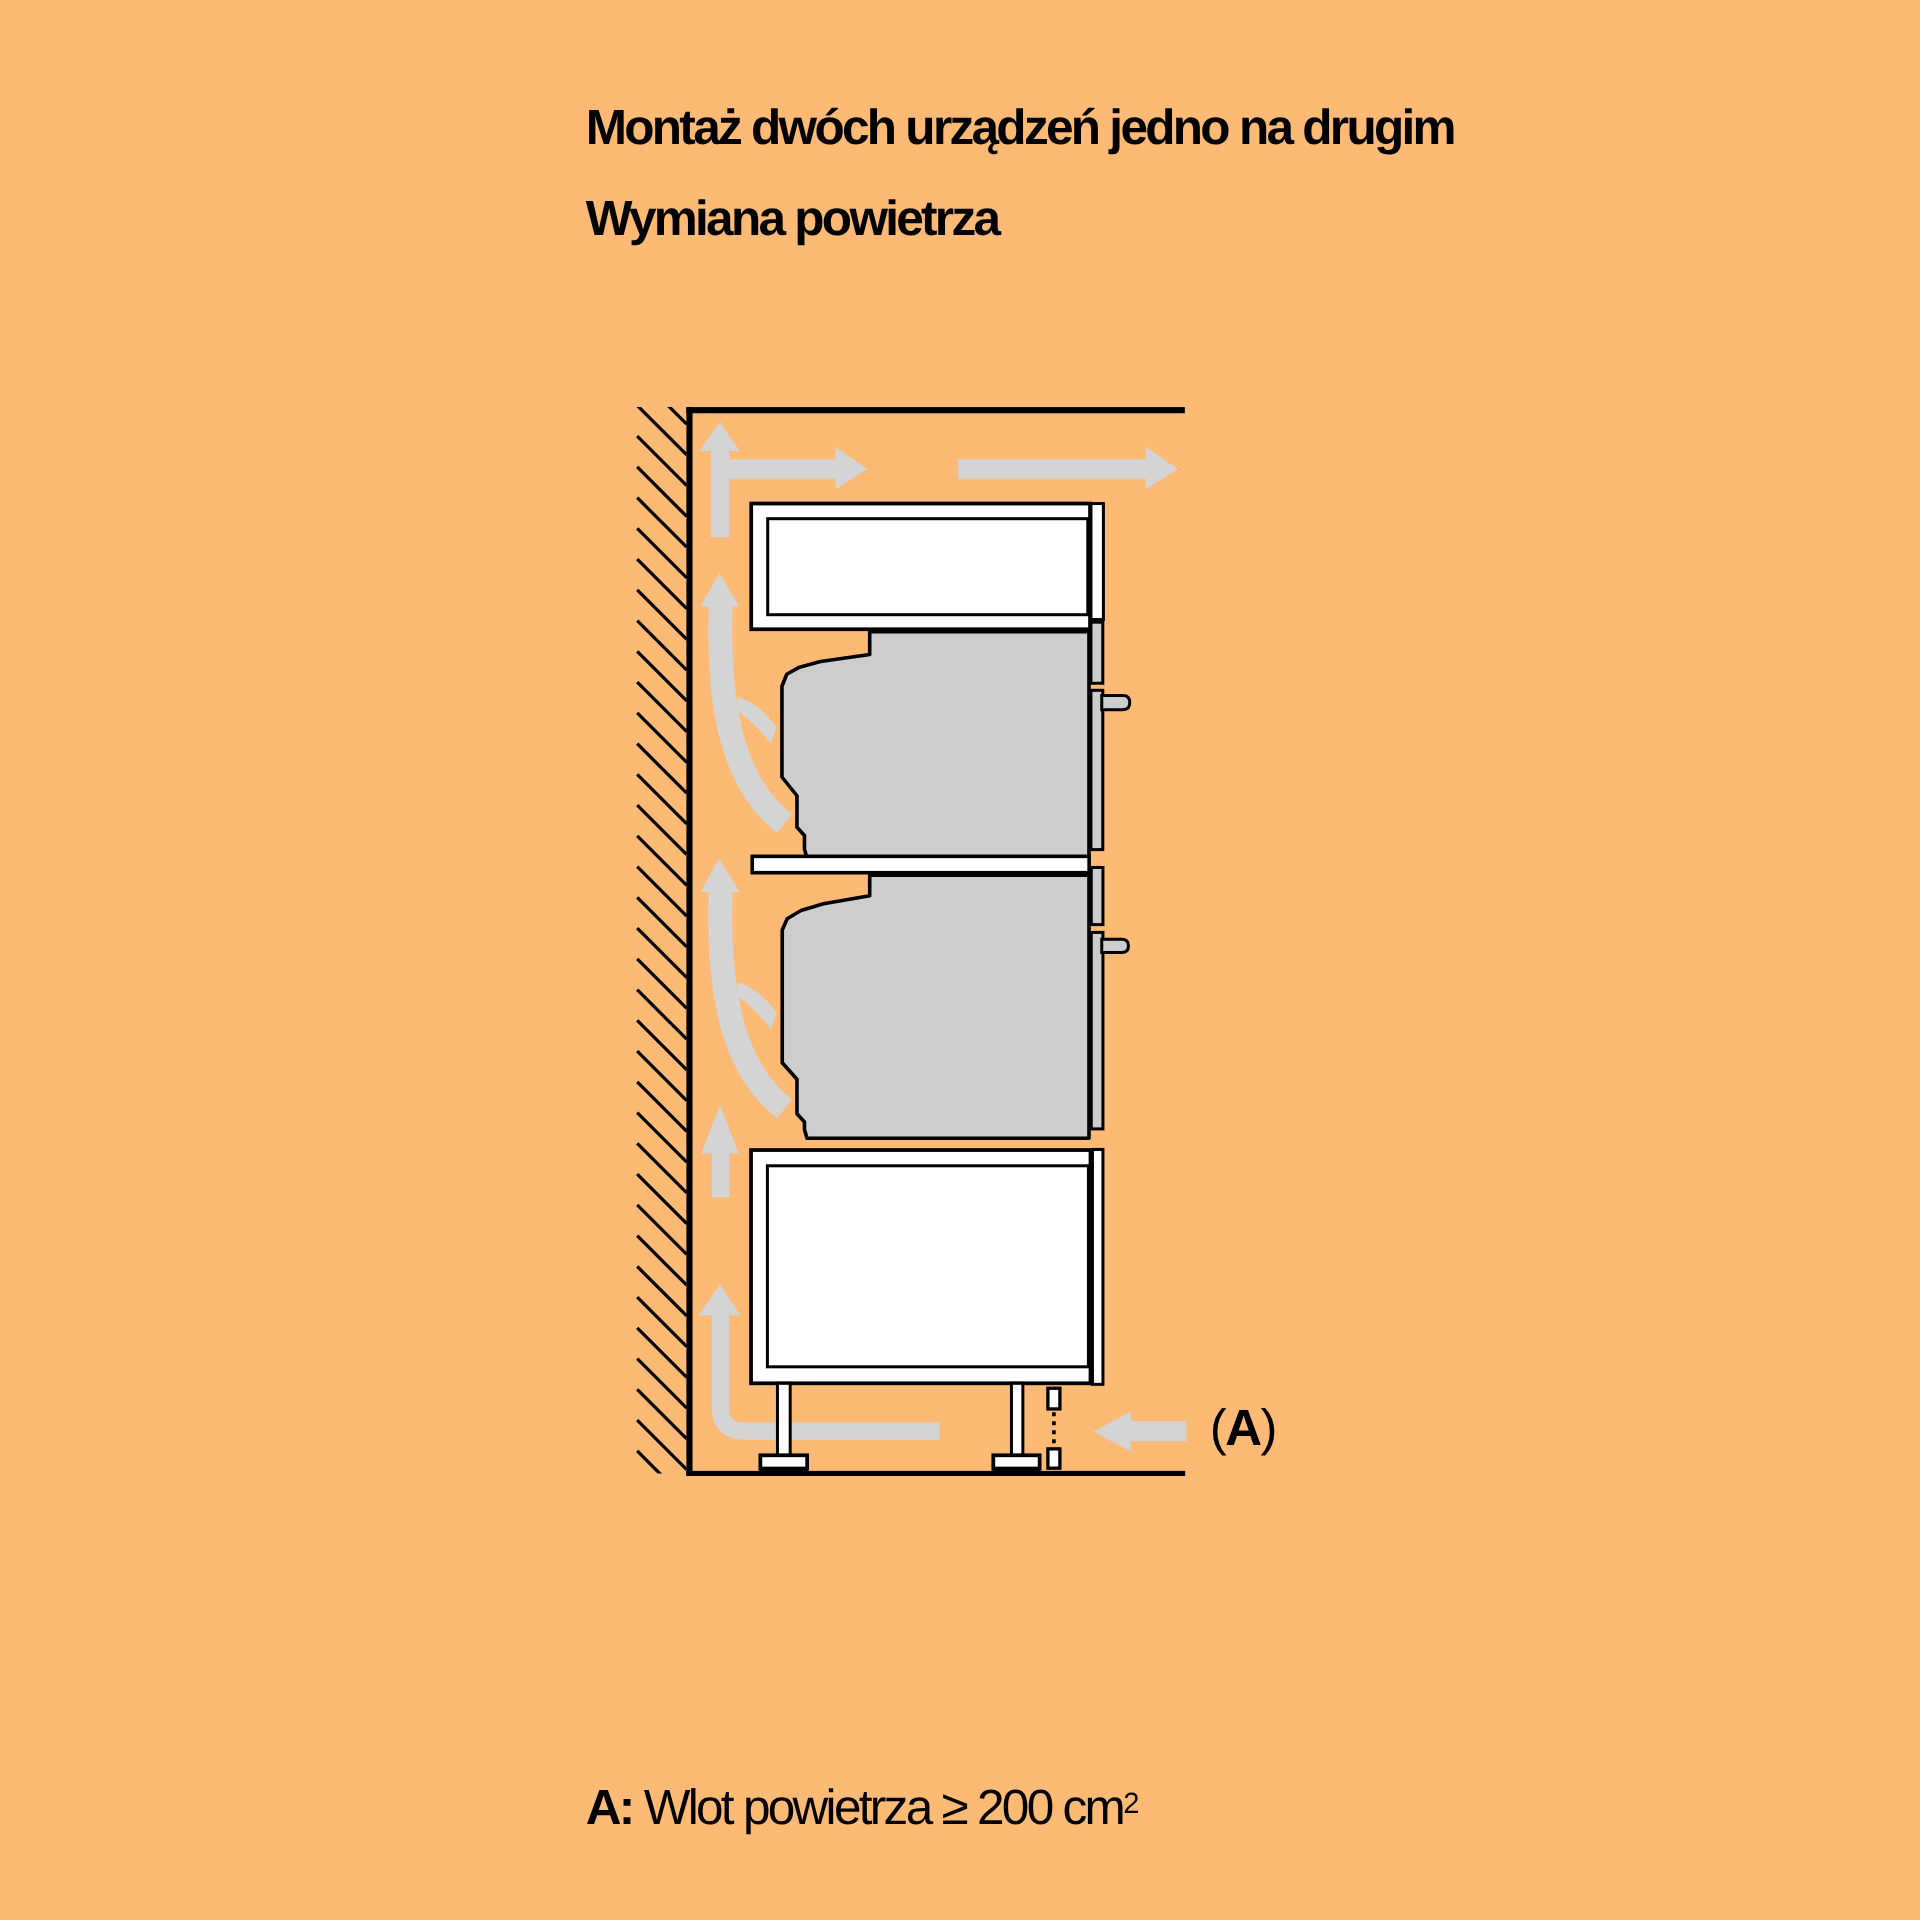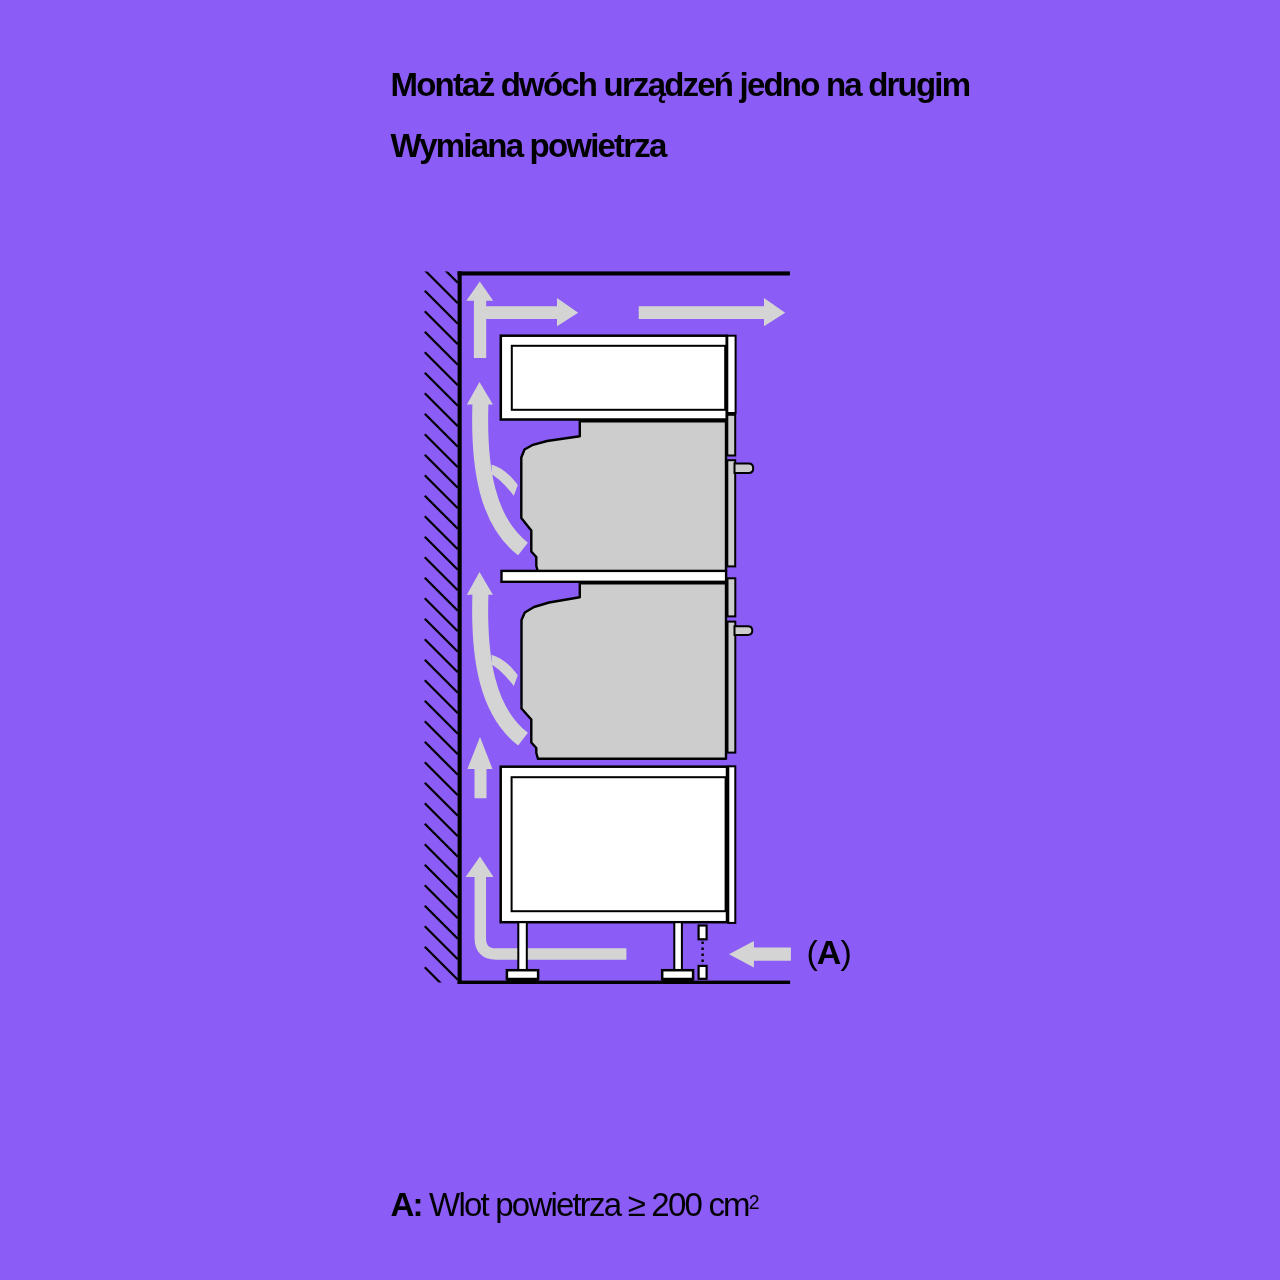--- a/index.html
+++ b/index.html
@@ -1,16 +1,16 @@
 <!DOCTYPE html>
 <html><head>
 <meta charset="utf-8">
 <style>
   html,body{margin:0;padding:0;background:#fff;}
-  .page{position:relative;width:1280px;height:1280px;background:#8b5cf6;overflow:hidden;
+  .page{position:relative;width:1280px;height:1280px;background:#fdba74;overflow:hidden;
         font-family:"Liberation Sans",sans-serif;}
   svg{position:absolute;left:0;top:0;}
   text{font-family:"Liberation Sans",sans-serif;fill:#000;}
 </style>
 </head>
 <body>
 <div class="page">
 <svg width="1280" height="1280" viewBox="0 0 1280 1280">
   <defs>
     <clipPath id="hatchclip">

